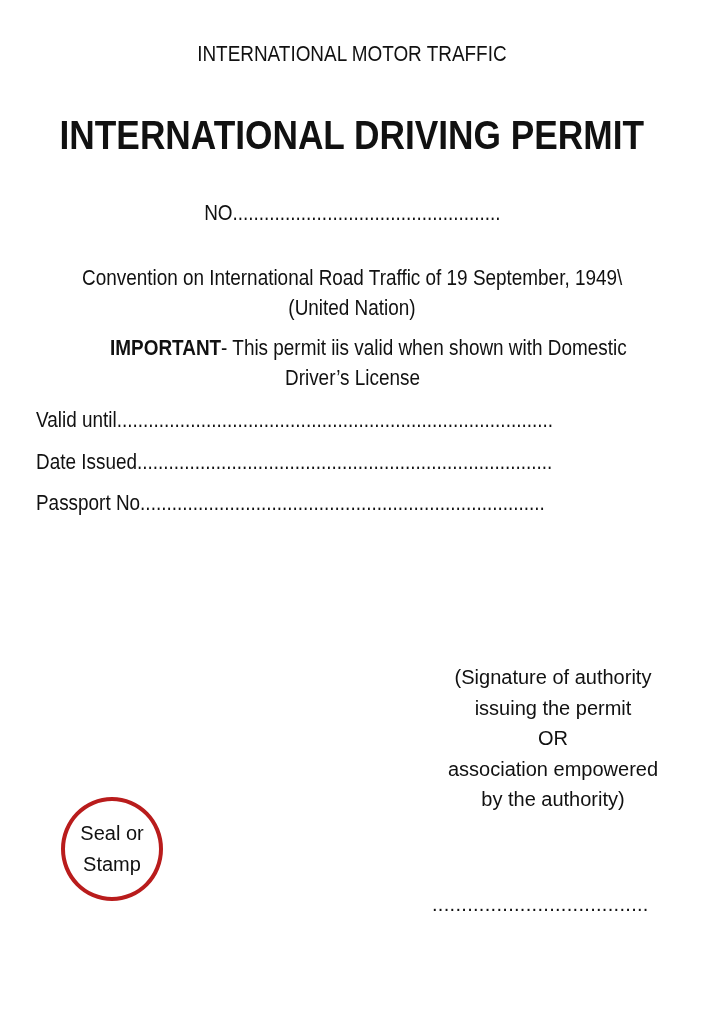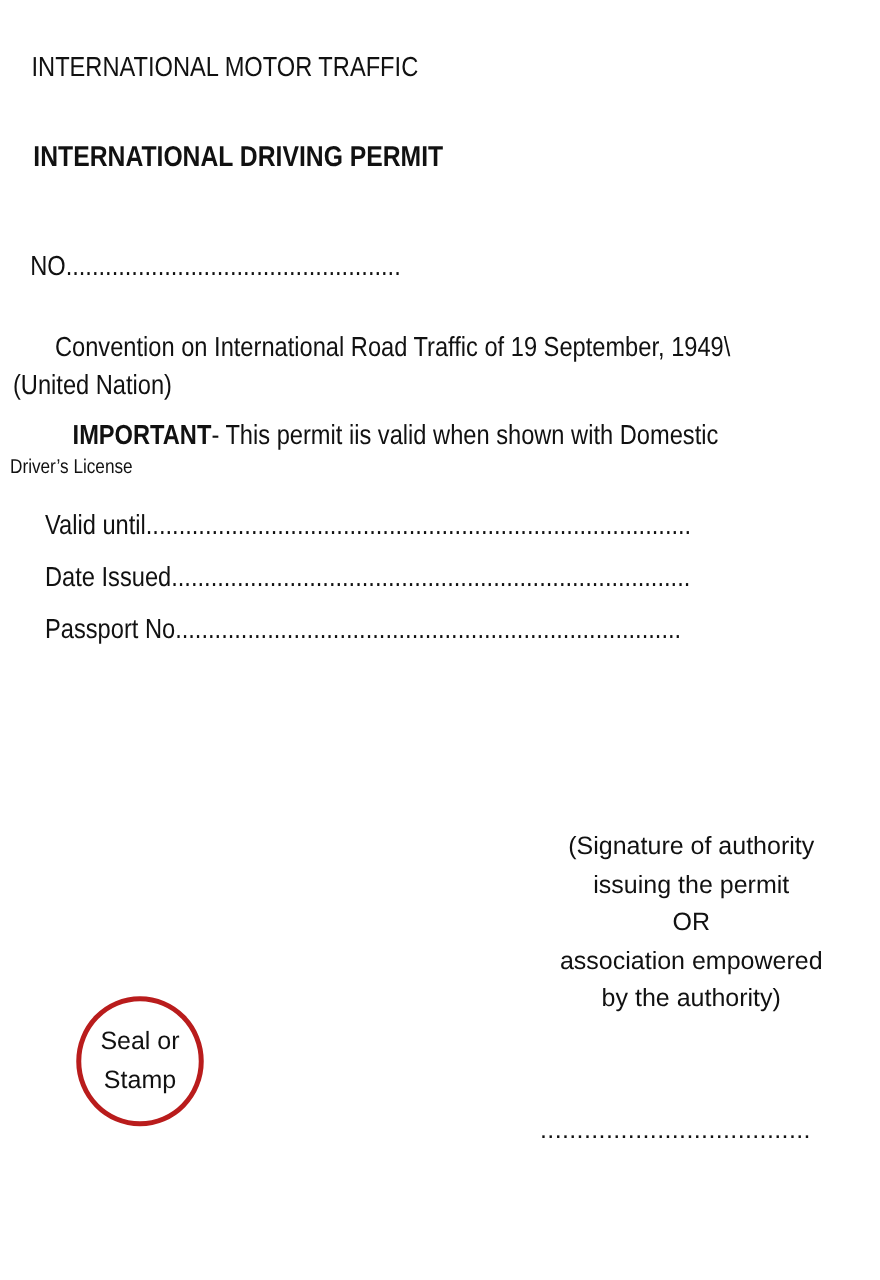--- a/index.html
+++ b/index.html
@@ -18,33 +18,33 @@
     .abs { position: absolute; white-space: nowrap; }
     .narrow {
       display: inline-block;
       transform: scaleX(0.86);
       transform-origin: left center;
     }
     .center-line {
       position: absolute;
       left: 0;
       width: 704px;
-      text-align: left;
+      text-align: center;
       white-space: nowrap;
     }
     .center-line .narrow {
       transform-origin: center center;
     }
     .header-top { top: 41px; font-size: 22px; }
-    .title { top: 112px; font-size: 23px; font-weight: bold; }
+    .title { top: 112px; font-size: 41px; font-weight: bold; }
     .permit-no { top: 200px; font-size: 22px; }
     .convention1 { top: 265px; font-size: 22px; }
     .convention2 { top: 295px; font-size: 22px; }
     .important1 { top: 335px; font-size: 22px; margin-left: 16px; }
-    .important2 { top: 365px; font-size: 16px; }
+    .important2 { top: 365px; font-size: 22px; }
     .important1 b { font-weight: bold; }
 
     .field { left: 36px; font-size: 22px; }
     .field-valid { top: 407px; text-align: right; }
     .field-issued { top: 449px; }
     .field-passport { top: 490px; }
 
     .sig-block {
       position: absolute;
       left: 420px;

